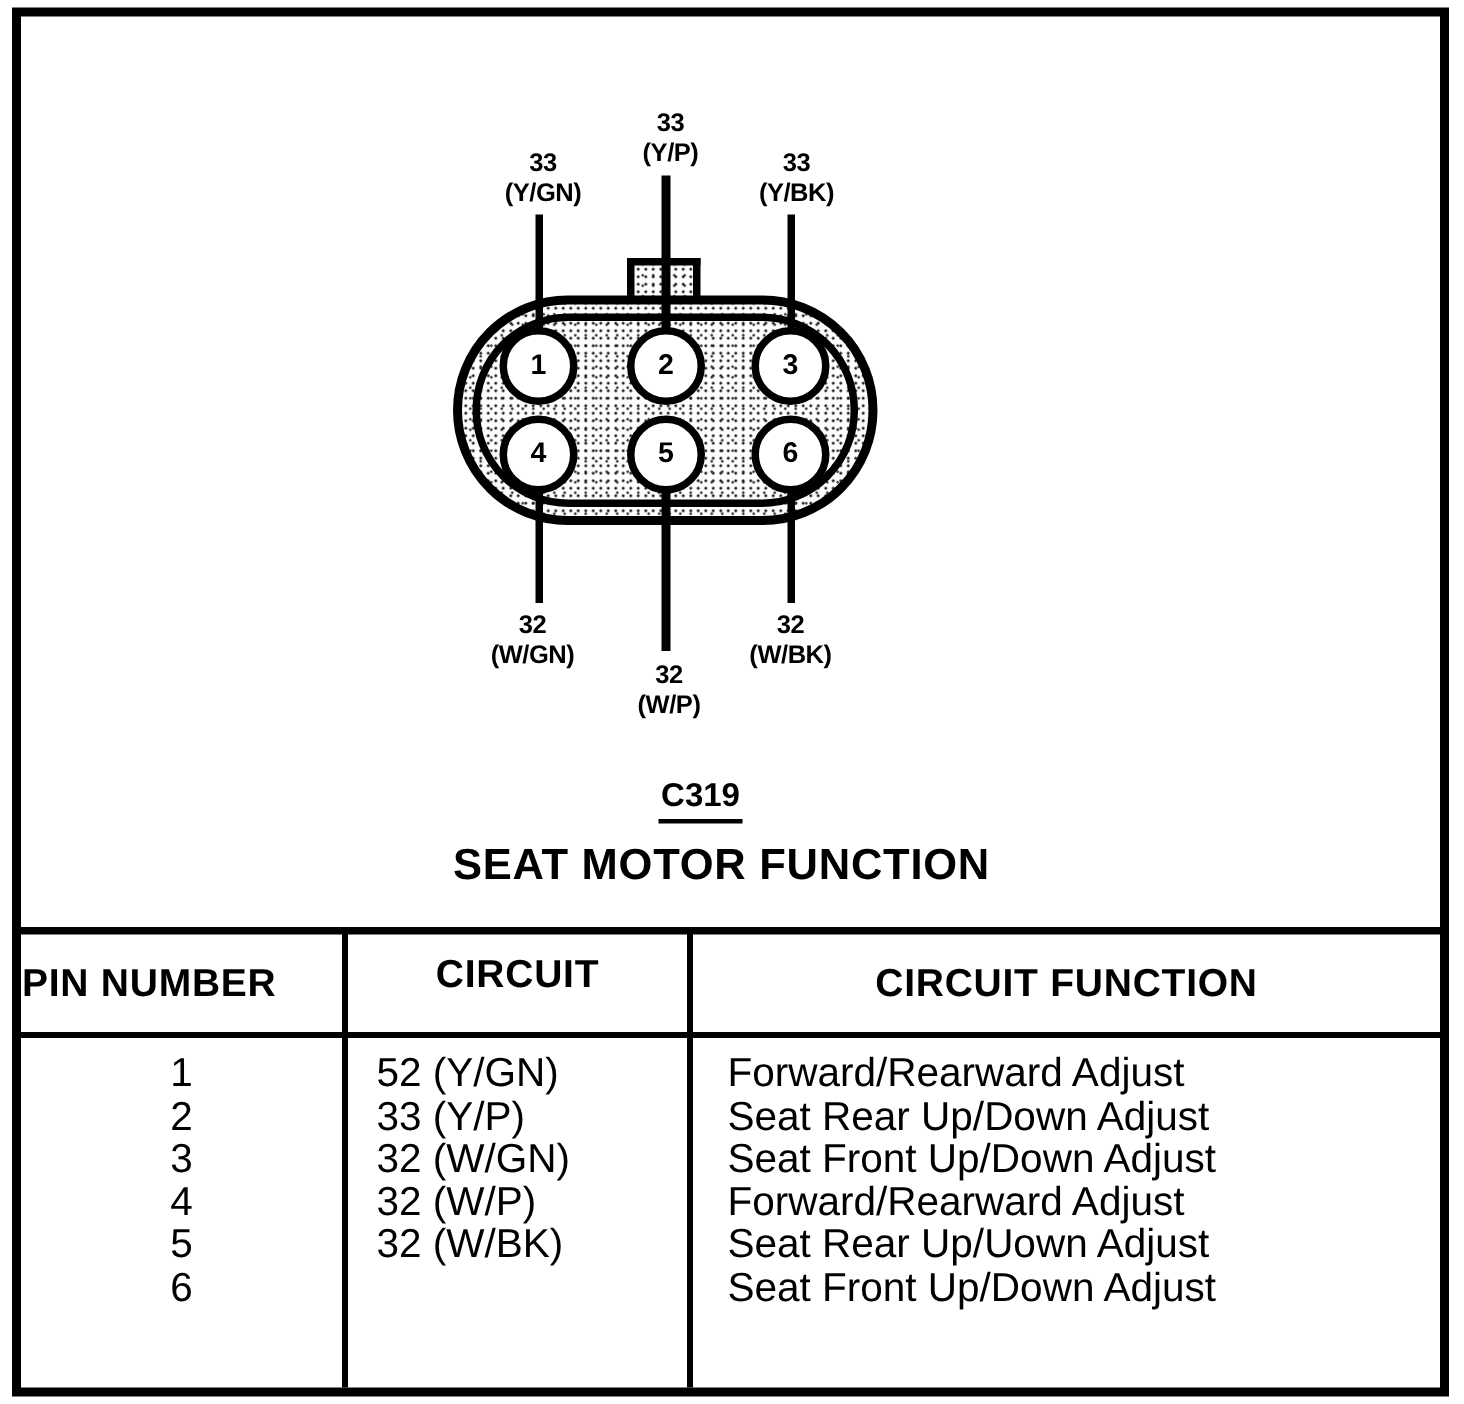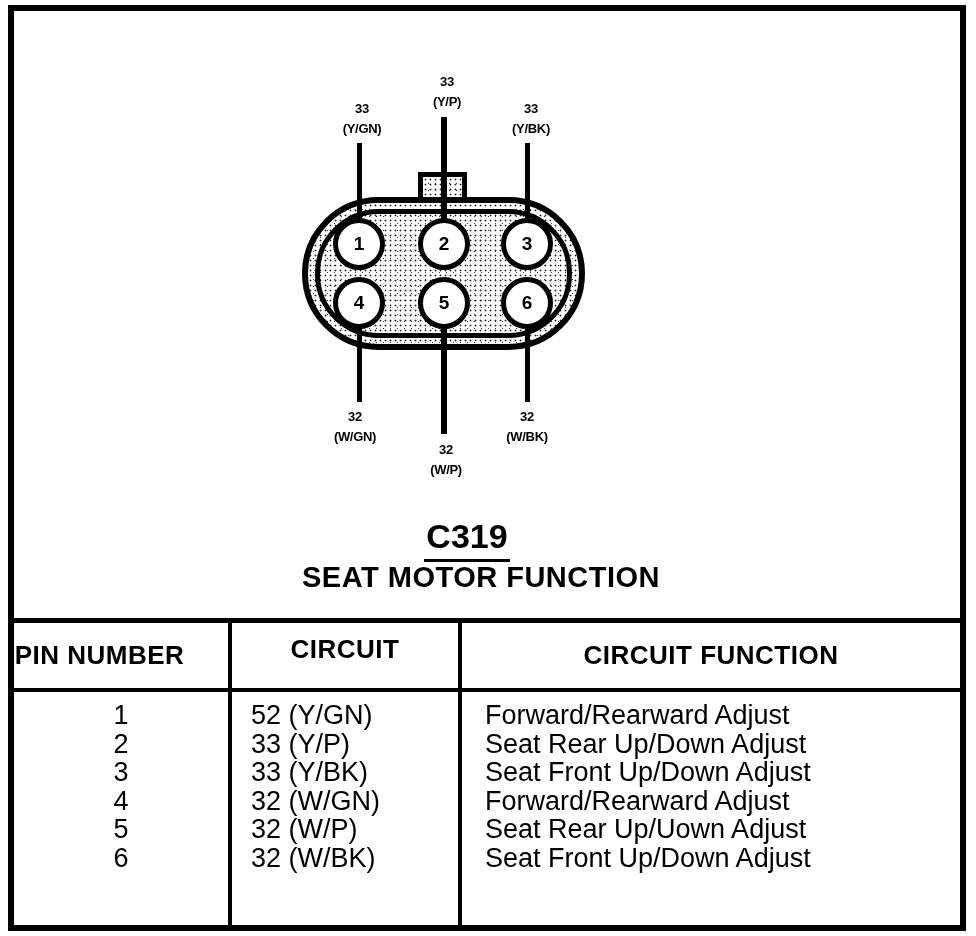--- a/index.html
+++ b/index.html
@@ -21,23 +21,23 @@
 
   
   .connector-outer{left:302px;top:197px;width:283px;height:153px;border:6px solid #000;border-radius:78px;box-sizing:border-box;}
   .connector-inner{left:7px;top:6px;right:7px;bottom:6px;border:5px solid #000;border-radius:64px;}
   .keytab{left:418px;top:172px;width:49px;height:31px;border:5px solid #000;border-bottom:none;box-sizing:border-box;}
 
   .wire{background:#000;width:5px;}
   .pin{width:52px;height:52px;border:5px solid #000;border-radius:50%;background:#fff;box-sizing:border-box;
        display:flex;align-items:center;justify-content:center;font-size:19px;font-weight:bold;}
 
-  .wire-label{width:120px;text-align:center;font-size:13px;font-weight:bold;line-height:20px;letter-spacing:-0.3px;}
+  .wire-label{width:120px;text-align:center;font-size:17px;font-weight:bold;line-height:20px;letter-spacing:-0.3px;}
 
-  .conn-id{left:302px;width:330px;top:517px;text-align:center;font-size:34px;font-weight:bold;}
+  .conn-id{left:302px;width:330px;top:517px;text-align:center;font-size:22px;font-weight:bold;}
   .conn-id span{display:inline-block;border-bottom:3px solid #000;padding:0 2px 3px 2px;}
   .conn-name{left:241px;width:480px;top:561px;text-align:center;font-size:29px;font-weight:bold;letter-spacing:0.5px;}
 
   
   .hline{background:#000;left:14px;width:946px;}
   .vline{background:#000;width:4px;}
   .th{display:flex;align-items:center;justify-content:center;font-size:26px;font-weight:bold;letter-spacing:0.5px;}
   .bodycol{top:701px;font-size:27px;line-height:28.6px;}
   .bodycol div{white-space:nowrap;}
   .center{text-align:center;}
@@ -110,21 +110,20 @@
     <div>1</div>
     <div>2</div>
     <div>3</div>
     <div>4</div>
     <div>5</div>
     <div>6</div>
   </div>
 <div class="abs bodycol" style="left:251px;" id="col-circuit">
     <div>52 (Y/GN)</div>
     <div>33 (Y/P)</div>
-    <div>33 (Y/BK)</div>
     <div>32 (W/GN)</div>
     <div>32 (W/P)</div>
     <div>32 (W/BK)</div>
   </div>
 <div class="abs bodycol" style="left:485px;" id="col-function">
     <div>Forward/Rearward Adjust</div>
     <div>Seat Rear Up/Down Adjust</div>
     <div>Seat Front Up/Down Adjust</div>
     <div>Forward/Rearward Adjust</div>
     <div>Seat Rear Up/Uown Adjust</div>

